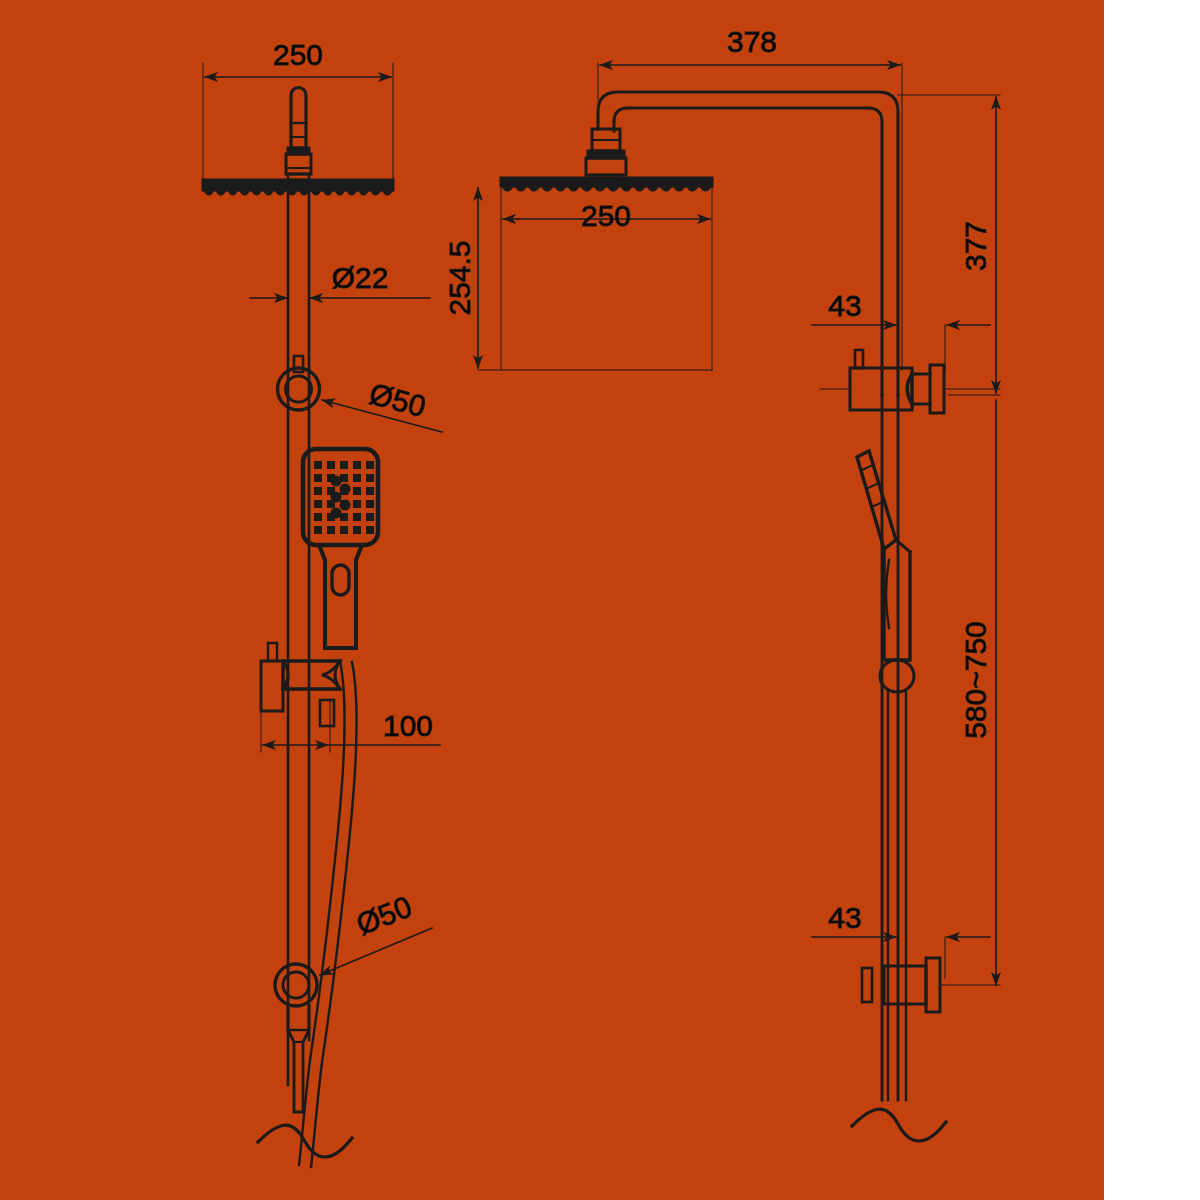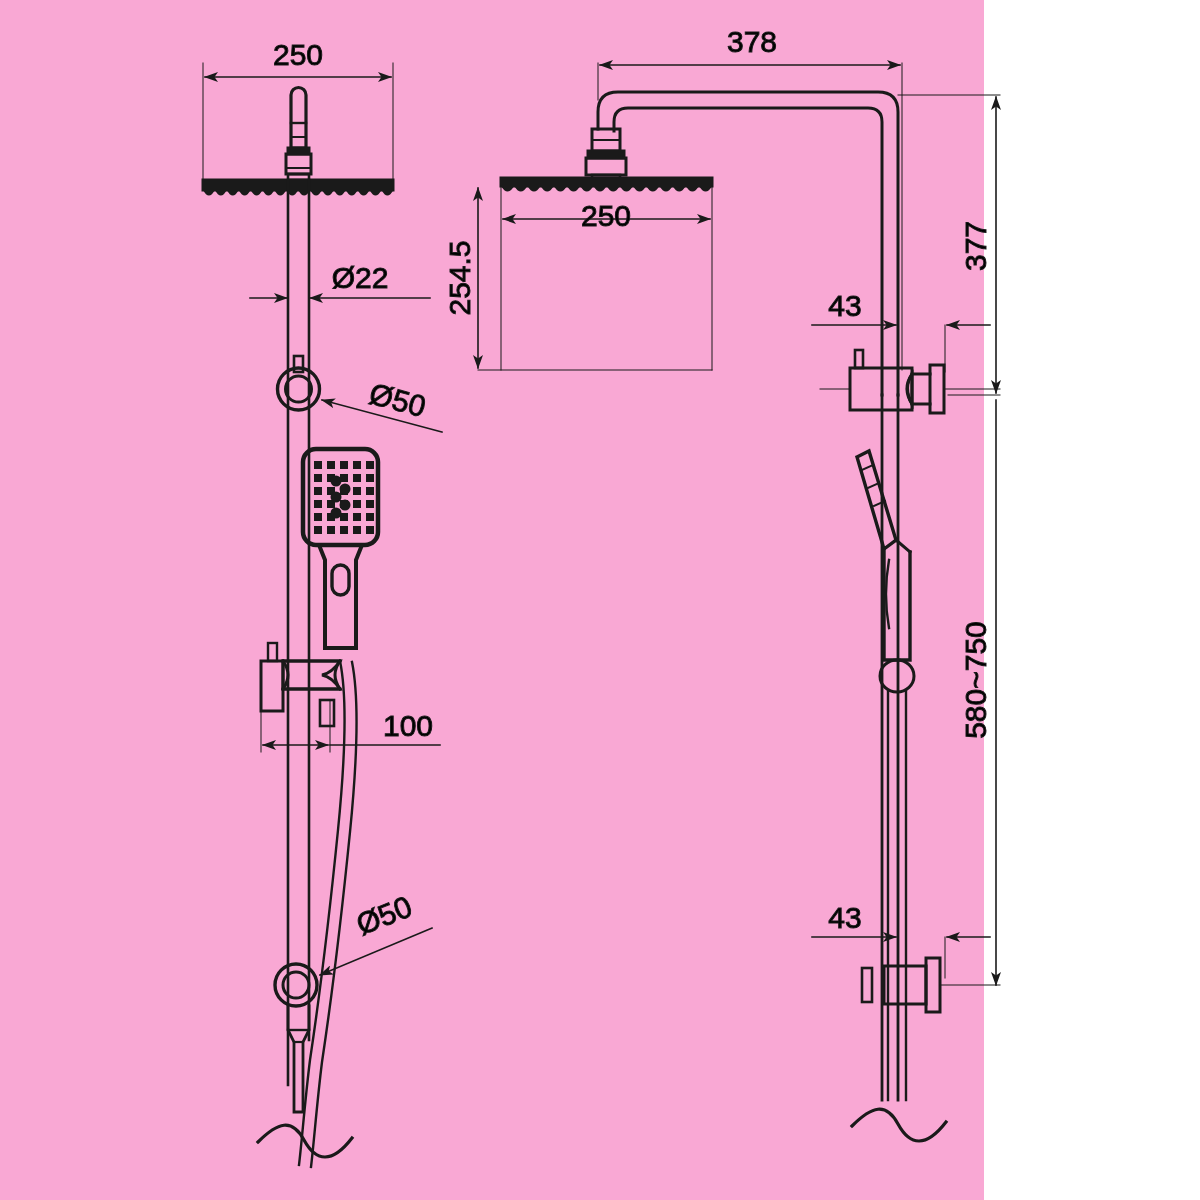--- a/index.html
+++ b/index.html
@@ -1,17 +1,17 @@
 <!DOCTYPE html>
 <html><head>
 <meta charset="utf-8">
 <style>
   html,body{margin:0;padding:0;background:#ffffff;}
   body{width:1200px;height:1200px;font-family:"Liberation Sans",sans-serif;overflow:hidden;}
-  #sheet{position:relative;width:984px;height:1200px;background:#f9a8d4;}
+  #sheet{position:relative;width:1104px;height:1200px;background:#c2410c;}
   svg{display:block;}
   .dimtxt{font-family:"Liberation Sans",sans-serif;font-size:30px;fill:#000;}
   .dimtxt-v{font-family:"Liberation Sans",sans-serif;font-size:30px;fill:#000;}
 </style>
 </head>
 <body>
 
 <div id="sheet">
 <svg width="1200" height="1200" viewBox="0 0 1200 1200" xmlns="http://www.w3.org/2000/svg">
 

